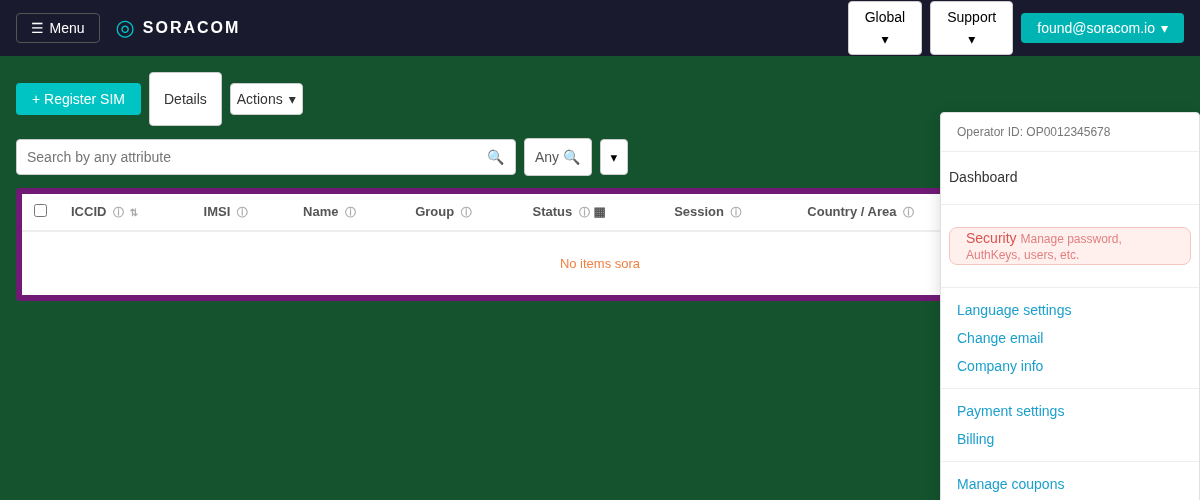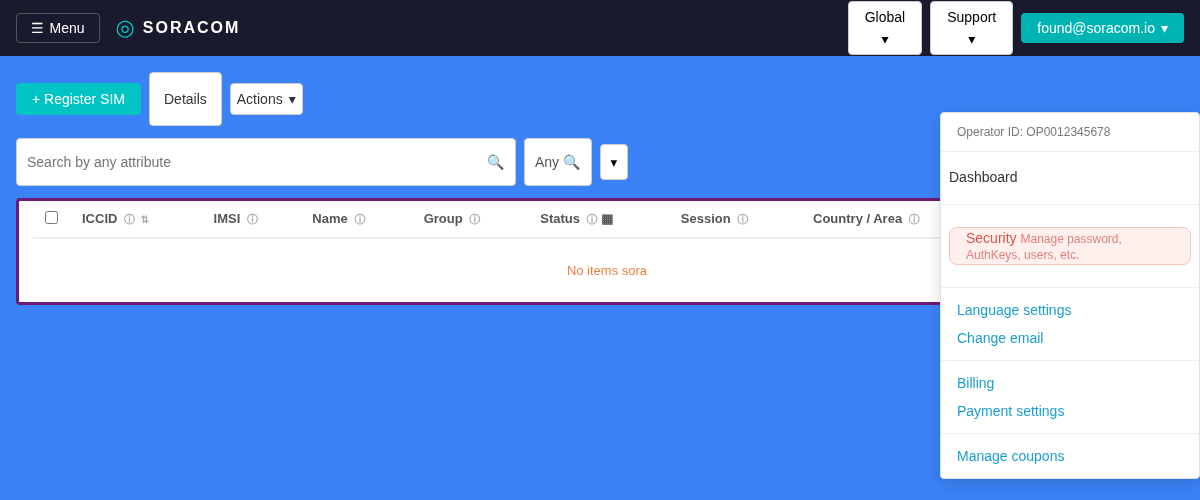--- a/index.html
+++ b/index.html
@@ -50,21 +50,21 @@
       padding: 7px 16px;
       border-radius: 4px;
       cursor: pointer;
       font-size: 14px;
       display: flex;
       align-items: center;
       gap: 6px;
     }
 
     
-    .main { padding: 16px; background: #3b82f6; min-height: calc(500px - 56px); }
+    .main { padding: 16px; background: #14532d; min-height: calc(500px - 56px); }
 
     
     .toolbar { display: flex; align-items: center; gap: 8px; margin-bottom: 12px; }
     .btn-register {
       background: #00c4c4;
       color: #fff;
       border: none;
       padding: 8px 16px;
       border-radius: 4px;
       cursor: pointer;
@@ -96,21 +96,21 @@
     
     .search-bar { display: flex; align-items: center; gap: 8px; margin-bottom: 12px; }
     .search-input-wrap {
       flex: 1;
       display: flex;
       align-items: center;
       background: #fff;
       border: 1px solid #ccc;
       border-radius: 4px;
       padding: 0 10px;
-      height: 48px;
+      height: 36px;
       max-width: 500px;
       gap: 6px;
     }
     .search-input-wrap input {
       border: none;
       outline: none;
       flex: 1;
       font-size: 14px;
       color: #999;
     }
@@ -118,21 +118,21 @@
       background: #fff;
       border: 1px solid #ccc;
       border-radius: 4px;
       padding: 6px 10px;
       font-size: 14px;
       color: #555;
       cursor: pointer;
       display: flex;
       align-items: center;
       gap: 4px;
-      height: 48px;
+      height: 38px;
     }
     .filter-btn {
       background: #fff;
       border: 1px solid #ccc;
       border-radius: 4px;
       padding: 6px 10px;
       cursor: pointer;
       height: 36px;
       display: flex;
       align-items: center;
@@ -143,21 +143,21 @@
       border-radius: 4px;
       padding: 6px 10px;
       cursor: pointer;
       height: 36px;
       display: flex;
       align-items: center;
       margin-left: auto;
     }
 
     
-    .table-container { background: #fff; border: 3px solid #701a75; border-radius: 4px; padding-left: 14px; }
+    .table-container { background: #fff; border: 6px solid #701a75; border-radius: 4px; }
     table { width: 100%; border-collapse: collapse; }
     thead tr { border-bottom: 2px solid #eee; }
     th {
       padding: 10px 12px;
       font-size: 13px;
       font-weight: 600;
       color: #555;
       text-align: left;
       white-space: nowrap;
     }
@@ -319,25 +319,26 @@
     <div class="menu-section">
       <div class="menu-item-highlight">
         <span class="title">Security</span>
         <span class="sub-text">Manage password, AuthKeys, users, etc.</span>
       </div>
     </div>
 
     <div class="menu-section">
       <a class="menu-link">Language settings</a>
       <a class="menu-link">Change email</a>
-    </div>
-
-    <div class="menu-section">
+      <a class="menu-link">Company info</a>
+    </div>
+
+    <div class="menu-section">
+      <a class="menu-link">Payment settings</a>
       <a class="menu-link">Billing</a>
-      <a class="menu-link">Payment settings</a>
     </div>
 
     <div class="menu-section">
       <a class="menu-link">Manage coupons</a>
     </div>
 
   </div>
 
 </div>
 

